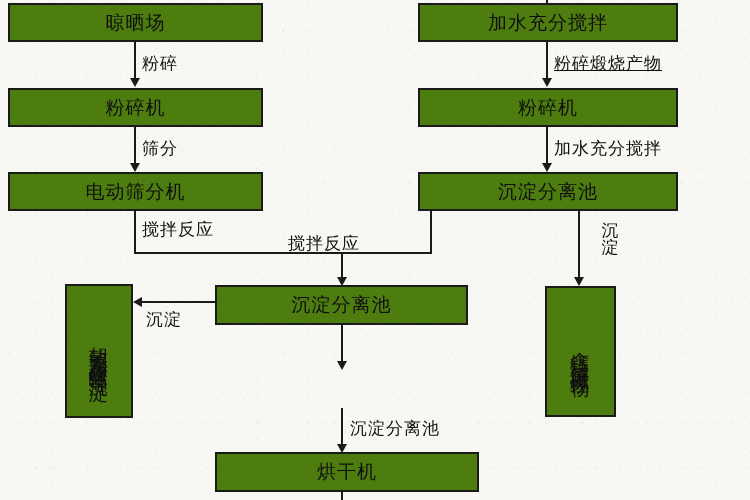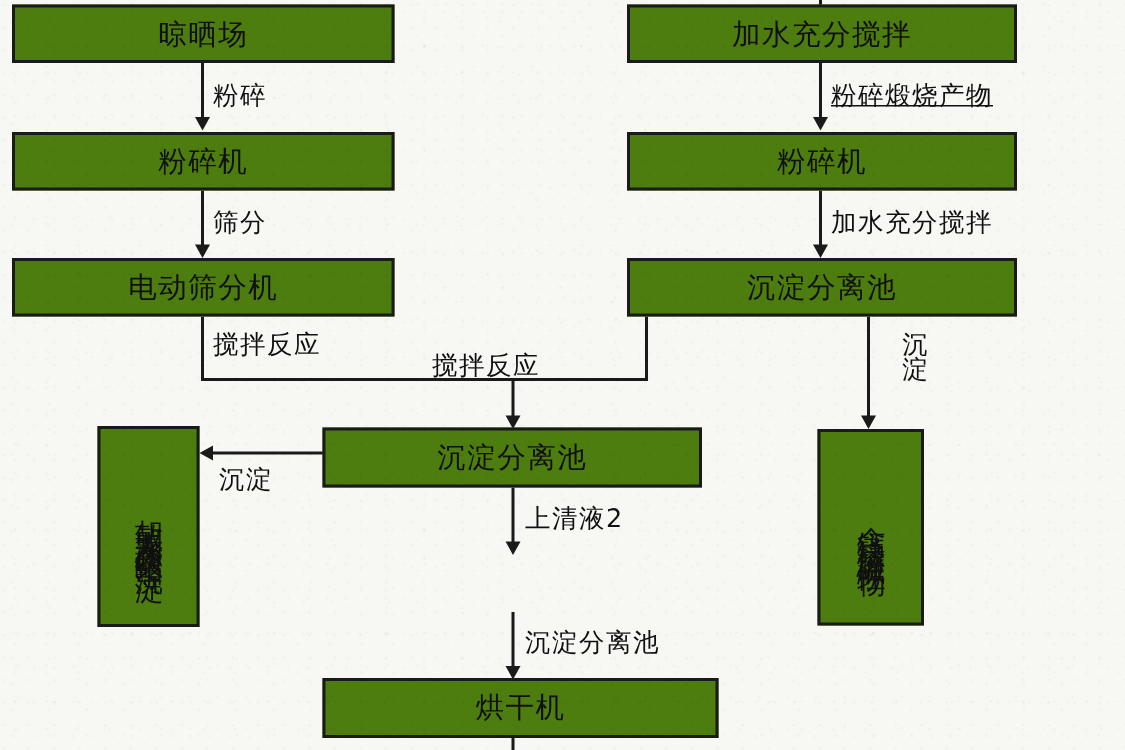--- a/index.html
+++ b/index.html
@@ -171,21 +171,20 @@
   <div class="edge h" style="left:141px; top:301px; width:76px;"></div>
   <div class="arrow left" style="left:133px; top:297px;"></div>
   <div class="elabel" style="left:146px; top:308px;">沉淀</div>
 
   <div class="node vertical" style="left:65px; top:284px; width:68px; height:134px;">
     <span>胡敏素和磷酸钙等沉淀</span>
   </div>
 
   <div class="edge v" style="left:341px; top:325px; height:40px;"></div>
   <div class="arrow down" style="left:337px; top:361px;"></div>
-  <div class="elabel" style="left:350px; top:334px;">上清液2</div>
 
 
   <div class="edge v" style="left:341px; top:408px; height:40px;"></div>
   <div class="arrow down" style="left:337px; top:444px;"></div>
   <div class="elabel" style="left:350px; top:417px;">沉淀分离池</div>
 
   <div class="node" style="left:215px; top:452px; width:264px; height:40px;">
     <span>烘干机</span>
   </div>
 

